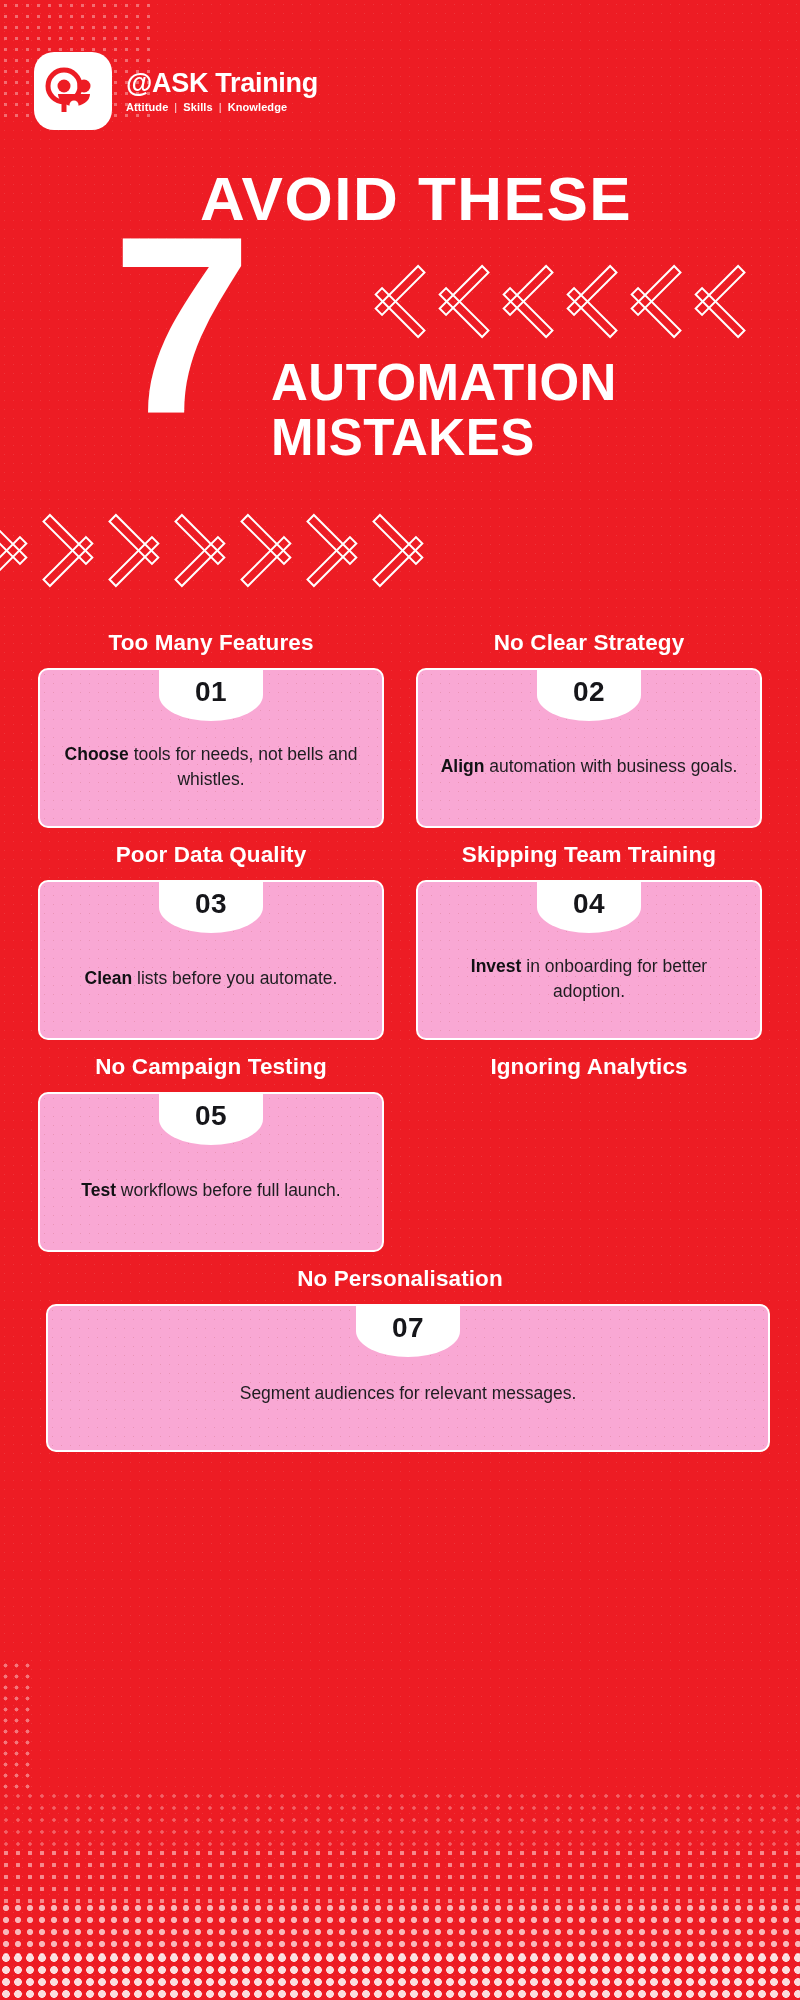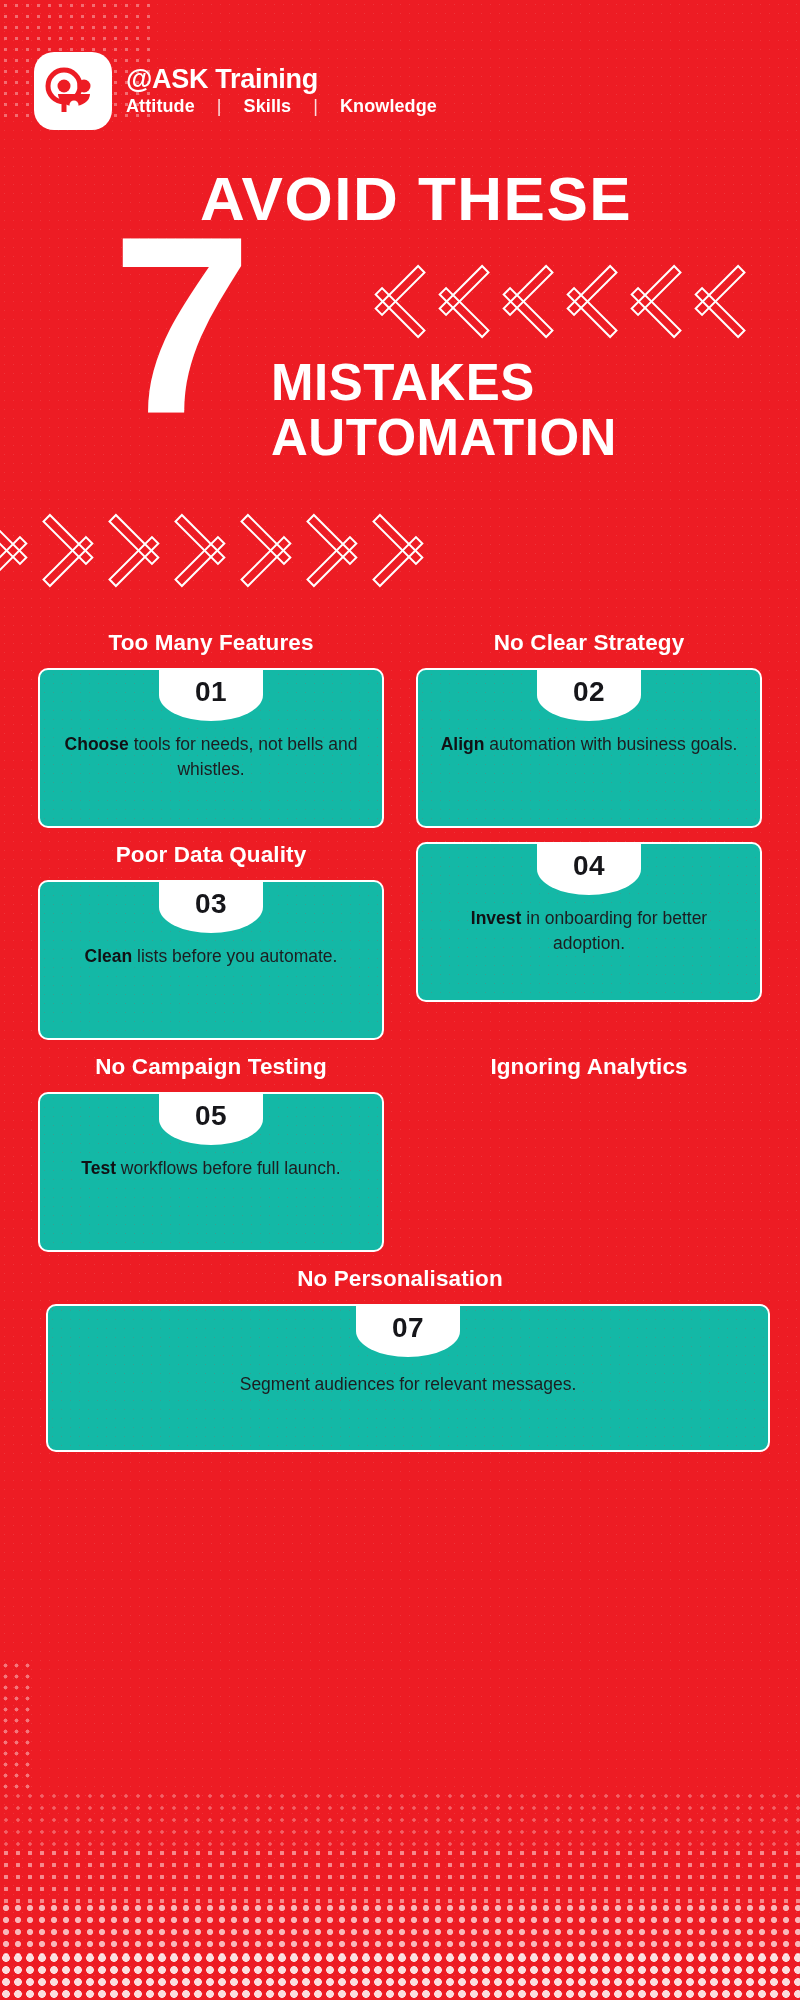--- a/index.html
+++ b/index.html
@@ -84,22 +84,22 @@
     display: flex; align-items: center; justify-content: center;
   }
   .logo-mark svg { display: block; }
   .logo-text { display: flex; flex-direction: column; justify-content: center; }
   .logo-title {
     font-size: 27px; font-weight: 700; color: #ffffff;
     letter-spacing: -0.3px; line-height: 1.05;
   }
   .logo-sub {
     margin-top: 3px;
-    font-size: 18px; font-weight: 700; color: #ffffff;
-    letter-spacing: 0.1px; display: flex; align-items: center; gap: 22px;
+    font-size: 11px; font-weight: 700; color: #ffffff;
+    letter-spacing: 0.1px; display: flex; align-items: center; gap: 6px;
   }
   .logo-sub .sep { opacity: 0.85; font-weight: 400; }
 
   
   .hero { position: absolute; left: 16px; top: 150px; width: 695px; height: 460px; }
 
   .hero-line1 {
     position: absolute; left: 0; top: 18px; width: 800px;
     text-align: center;
     font-size: 62px; font-weight: 800; color: #ffffff;
@@ -154,26 +154,26 @@
     font-size: 22.5px; font-weight: 700; color: #ffffff;
     letter-spacing: 0.1px;
     text-align: center;
     margin-bottom: 12px;
     white-space: nowrap;
   }
 
   .card {
     position: relative;
     width: 100%;
-    background: #14b8a6;
+    background: #f9a8d4;
     border: 2px solid #ffffff;
     border-radius: 10px;
     min-height: 160px;
     padding: 62px 20px 24px 20px;
-    display: flex; align-items: flex-start; justify-content: center;
+    display: flex; align-items: center; justify-content: center;
     overflow: hidden;
   }
   .card::after {
     content: ""; position: absolute; inset: 0;
     background-image: radial-gradient(circle, rgba(180,80,80,0.22) 0.8px, transparent 1px);
     background-size: 9px 9px;
     pointer-events: none;
   }
   .card.wide { min-height: 148px; padding-top: 66px; padding-bottom: 34px; margin-left: 16px; }
 
@@ -264,22 +264,22 @@
           </div>
         <div class="chev chev-l">
             <span class="a"></span>
             <span class="b"></span>
           </div>
       </div>
 
       <div class="hero-line1">AVOID THESE</div>
       <div class="big-seven">7</div>
       <div class="hero-line2">
+        <div>AUTOMATION</div>
         <div>MISTAKES</div>
-        <div>AUTOMATION</div>
       </div>
 
       <div class="chev-right-band">
         <div class="chev chev-r">
             <span class="a"></span>
             <span class="b"></span>
           </div>
         <div class="chev chev-r">
             <span class="a"></span>
             <span class="b"></span>
@@ -333,20 +333,21 @@
         <div class="card-heading">Poor Data Quality</div>
         <div class="card">
           <div class="num-badge">
             <span>03</span>
           </div>
           <div class="card-text"><b>Clean</b><span> lists before you automate.</span></div>
         </div>
       </div>
 
       <div class="cell">
+        <div class="card-heading">Skipping Team Training</div>
         <div class="card">
           <div class="num-badge">
             <span>04</span>
           </div>
           <div class="card-text"><b>Invest</b><span> in onboarding for better adoption.</span></div>
         </div>
       </div>
 
       <div class="cell">
         <div class="card-heading">No Campaign Testing</div>

